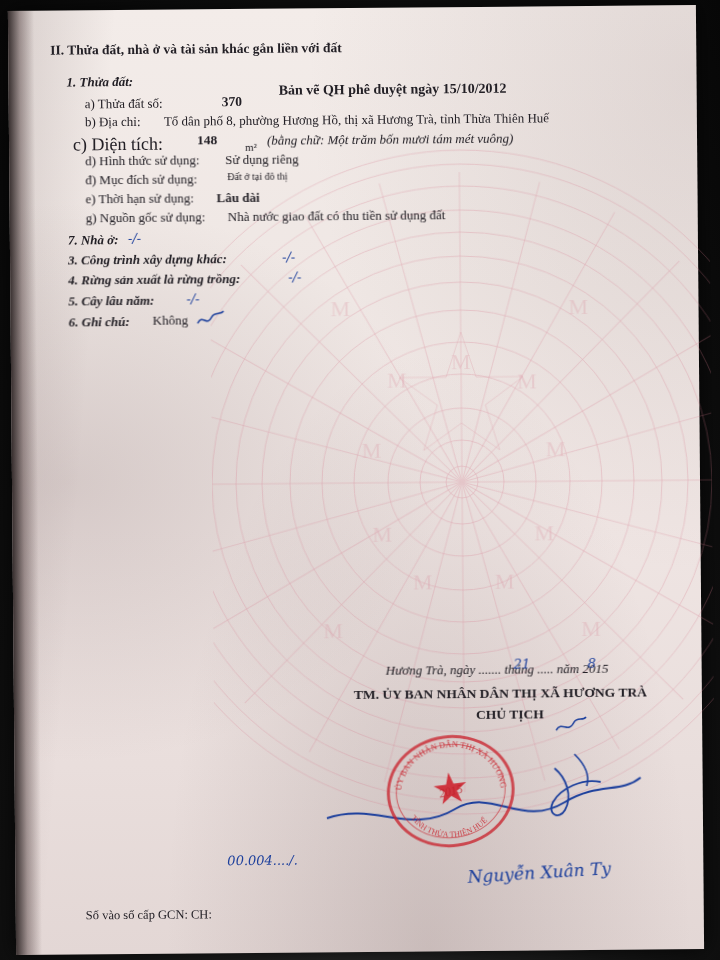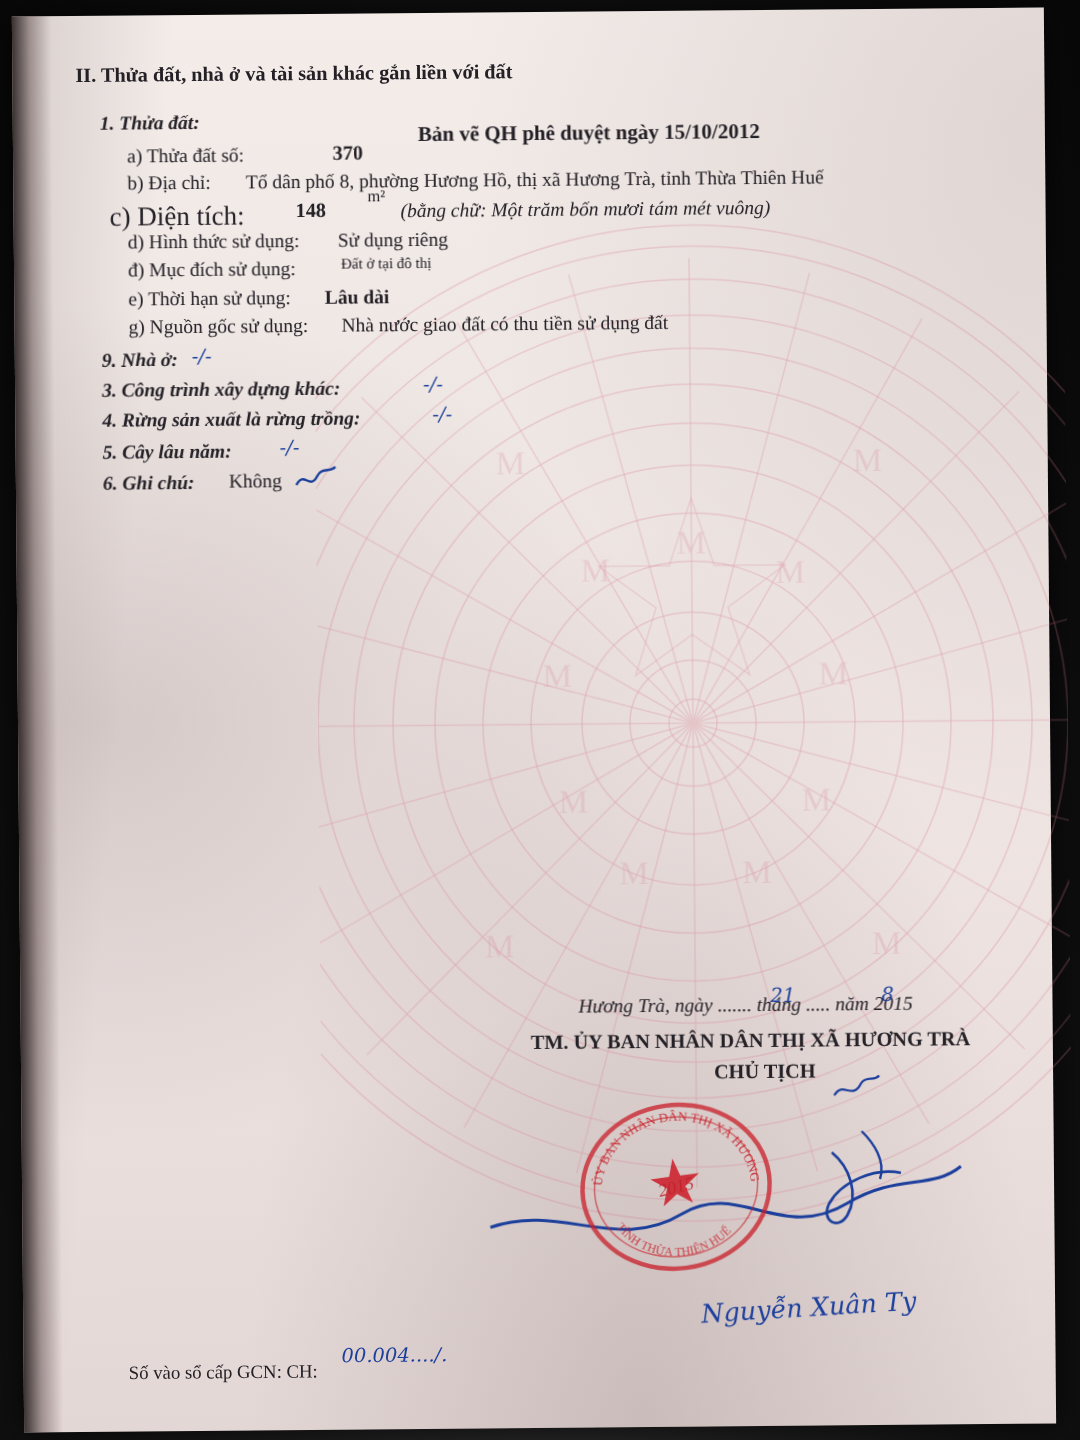--- a/index.html
+++ b/index.html
@@ -226,36 +226,36 @@
     <div class="txt b" style="left:270px; top:74px; font-size:14px;">Bản vẽ QH phê duyệt ngày 15/10/2012</div>
 
     <div class="txt" style="left:76px; top:86px; font-size:13px;">a) Thửa đất số:</div>
     <div class="txt b" style="left:186px; top:85px; font-size:13.5px;margin-left:27px;">370</div>
 
     <div class="txt" style="left:76px; top:104px; font-size:13px;">b) Địa chỉ:</div>
     <div class="txt" style="left:155px; top:104px; font-size:13px;">Tổ dân phố 8, phường Hương Hồ, thị xã Hương Trà, tỉnh Thừa Thiên Huế</div>
 
     <div class="txt" style="left:64px; top:124px; font-size:18px;">c) Diện tích:</div>
     <div class="txt b" style="left:188px; top:123px; font-size:13.5px;">148</div>
-    <div class="txt" style="left:236px; top:116px; font-size:11px;text-align:right;">m²</div>
+    <div class="txt" style="left:236px; top:132px; font-size:11px;text-align:right;">m²</div>
     <div class="txt i" style="left:258px; top:124px; font-size:13px;">(bằng chữ: Một trăm bốn mươi tám mét vuông)</div>
 
     <div class="txt" style="left:76px; top:143px; font-size:13px;">d) Hình thức sử dụng:</div>
     <div class="txt" style="left:216px; top:143px; font-size:13px;">Sử dụng riêng</div>
 
     <div class="txt" style="left:76px; top:162px; font-size:13px;">đ) Mục đích sử dụng:</div>
     <div class="txt" style="left:218px; top:162px; font-size:10px;">Đất ở tại đô thị</div>
 
     <div class="txt" style="left:76px; top:181px; font-size:13px;">e) Thời hạn sử dụng:</div>
     <div class="txt" style="left:207px; top:181px; font-size:13px;font-weight:bold;">Lâu dài</div>
 
     <div class="txt" style="left:76px; top:200px; font-size:13px;">g) Nguồn gốc sử dụng:</div>
     <div class="txt" style="left:218px; top:200px; font-size:13px;">Nhà nước giao đất có thu tiền sử dụng đất</div>
 
-    <div class="txt b i" style="left:58px; top:222px; font-size:13px;">9. Nhà ở:</div>
+    <div class="txt b i" style="left:58px; top:222px; font-size:13px;">7. Nhà ở:</div>
     <div class="txt hand" style="left:118px; top:221px; font-size:13px;">-/-</div>
 
     <div class="txt b i" style="left:58px; top:242px; font-size:13px;">3. Công trình xây dựng khác:</div>
     <div class="txt hand" style="left:272px; top:241px; font-size:13px;">-/-</div>
 
     <div class="txt b i" style="left:58px; top:262px; font-size:13px;">4. Rừng sản xuất là rừng trồng:</div>
     <div class="txt hand" style="left:278px; top:261px; font-size:13px;">-/-</div>
 
     <div class="txt b i" style="left:58px; top:283px; font-size:13px;">5. Cây lâu năm:</div>
     <div class="txt hand" style="left:176px; top:282px; font-size:13px;">-/-</div>
@@ -298,15 +298,15 @@
         <text font-family="Liberation Serif, serif" font-size="8" fill="#c81c26" opacity="0.8">
           <textPath href="#arcBottom" startOffset="14%">TỈNH THỪA THIÊN HUẾ</textPath>
         </text>
       </svg>
       <div class="seal-stamp-number">2015</div>
     </div>
 
     <div class="sig-name">Nguyễn Xuân Ty</div>
 
     <div class="txt" style="left:70px; top:898px; font-size:12.5px;">Số vào sổ cấp GCN: CH:</div>
-    <div class="txt hand" style="left:212px; top:888px; font-size:13px;">00.004..../.</div>
+    <div class="txt hand" style="left:212px; top:844px; font-size:13px;">00.004..../.</div>
   </div>
 </div>
 
 </body></html>

